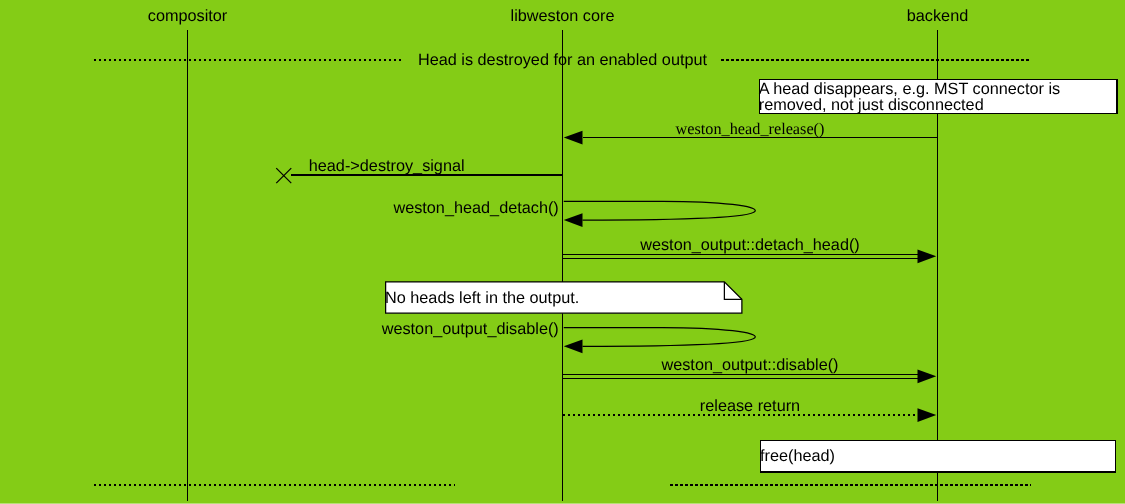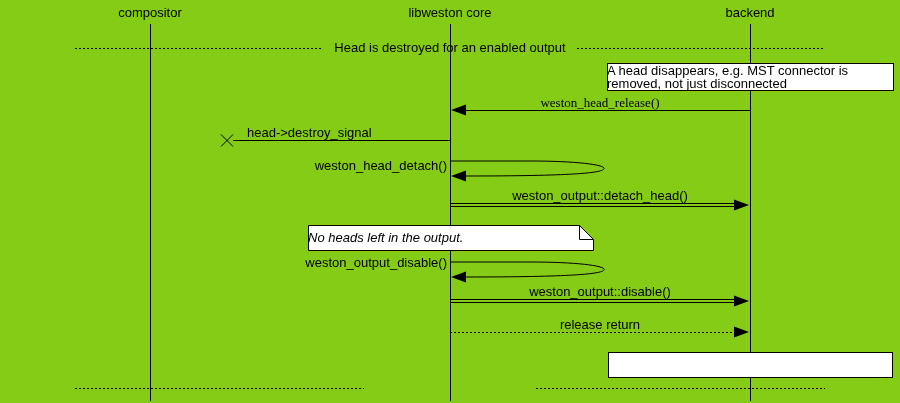--- a/index.html
+++ b/index.html
@@ -85,18 +85,21 @@
   </div>
 
   <div class="lbl center" style="left:600px;top:96px;font-family:Liberation Serif, serif;">weston_head_release()</div>
   <div class="lbl" style="left:233px;top:126px;margin-left:14px;">head-&gt;destroy_signal</div>
   <div class="lbl right" style="right:453px;top:159px;">weston_head_detach()</div>
   <div class="lbl center" style="left:600px;top:189px;">weston_output::detach_head()</div>
   <div class="lbl right" style="right:453px;top:256px;">weston_output_disable()</div>
   <div class="lbl center" style="left:600px;top:285px;">weston_output::disable()</div>
   <div class="lbl center" style="left:600px;top:318px;">release return</div>
 
-  <div class="notetext" style="left:308px;top:231px;width:286px;font-style:italic;">
+  <div class="notetext" style="left:308px;top:231px;width:286px;">
     <span>No heads left in the output.</span>
   </div>
 
+  <div class="notetext" style="left:608px;top:358px;width:285px;">
+    <span>free(head)</span>
+  </div>
 
 </div>
 
 </body></html>

